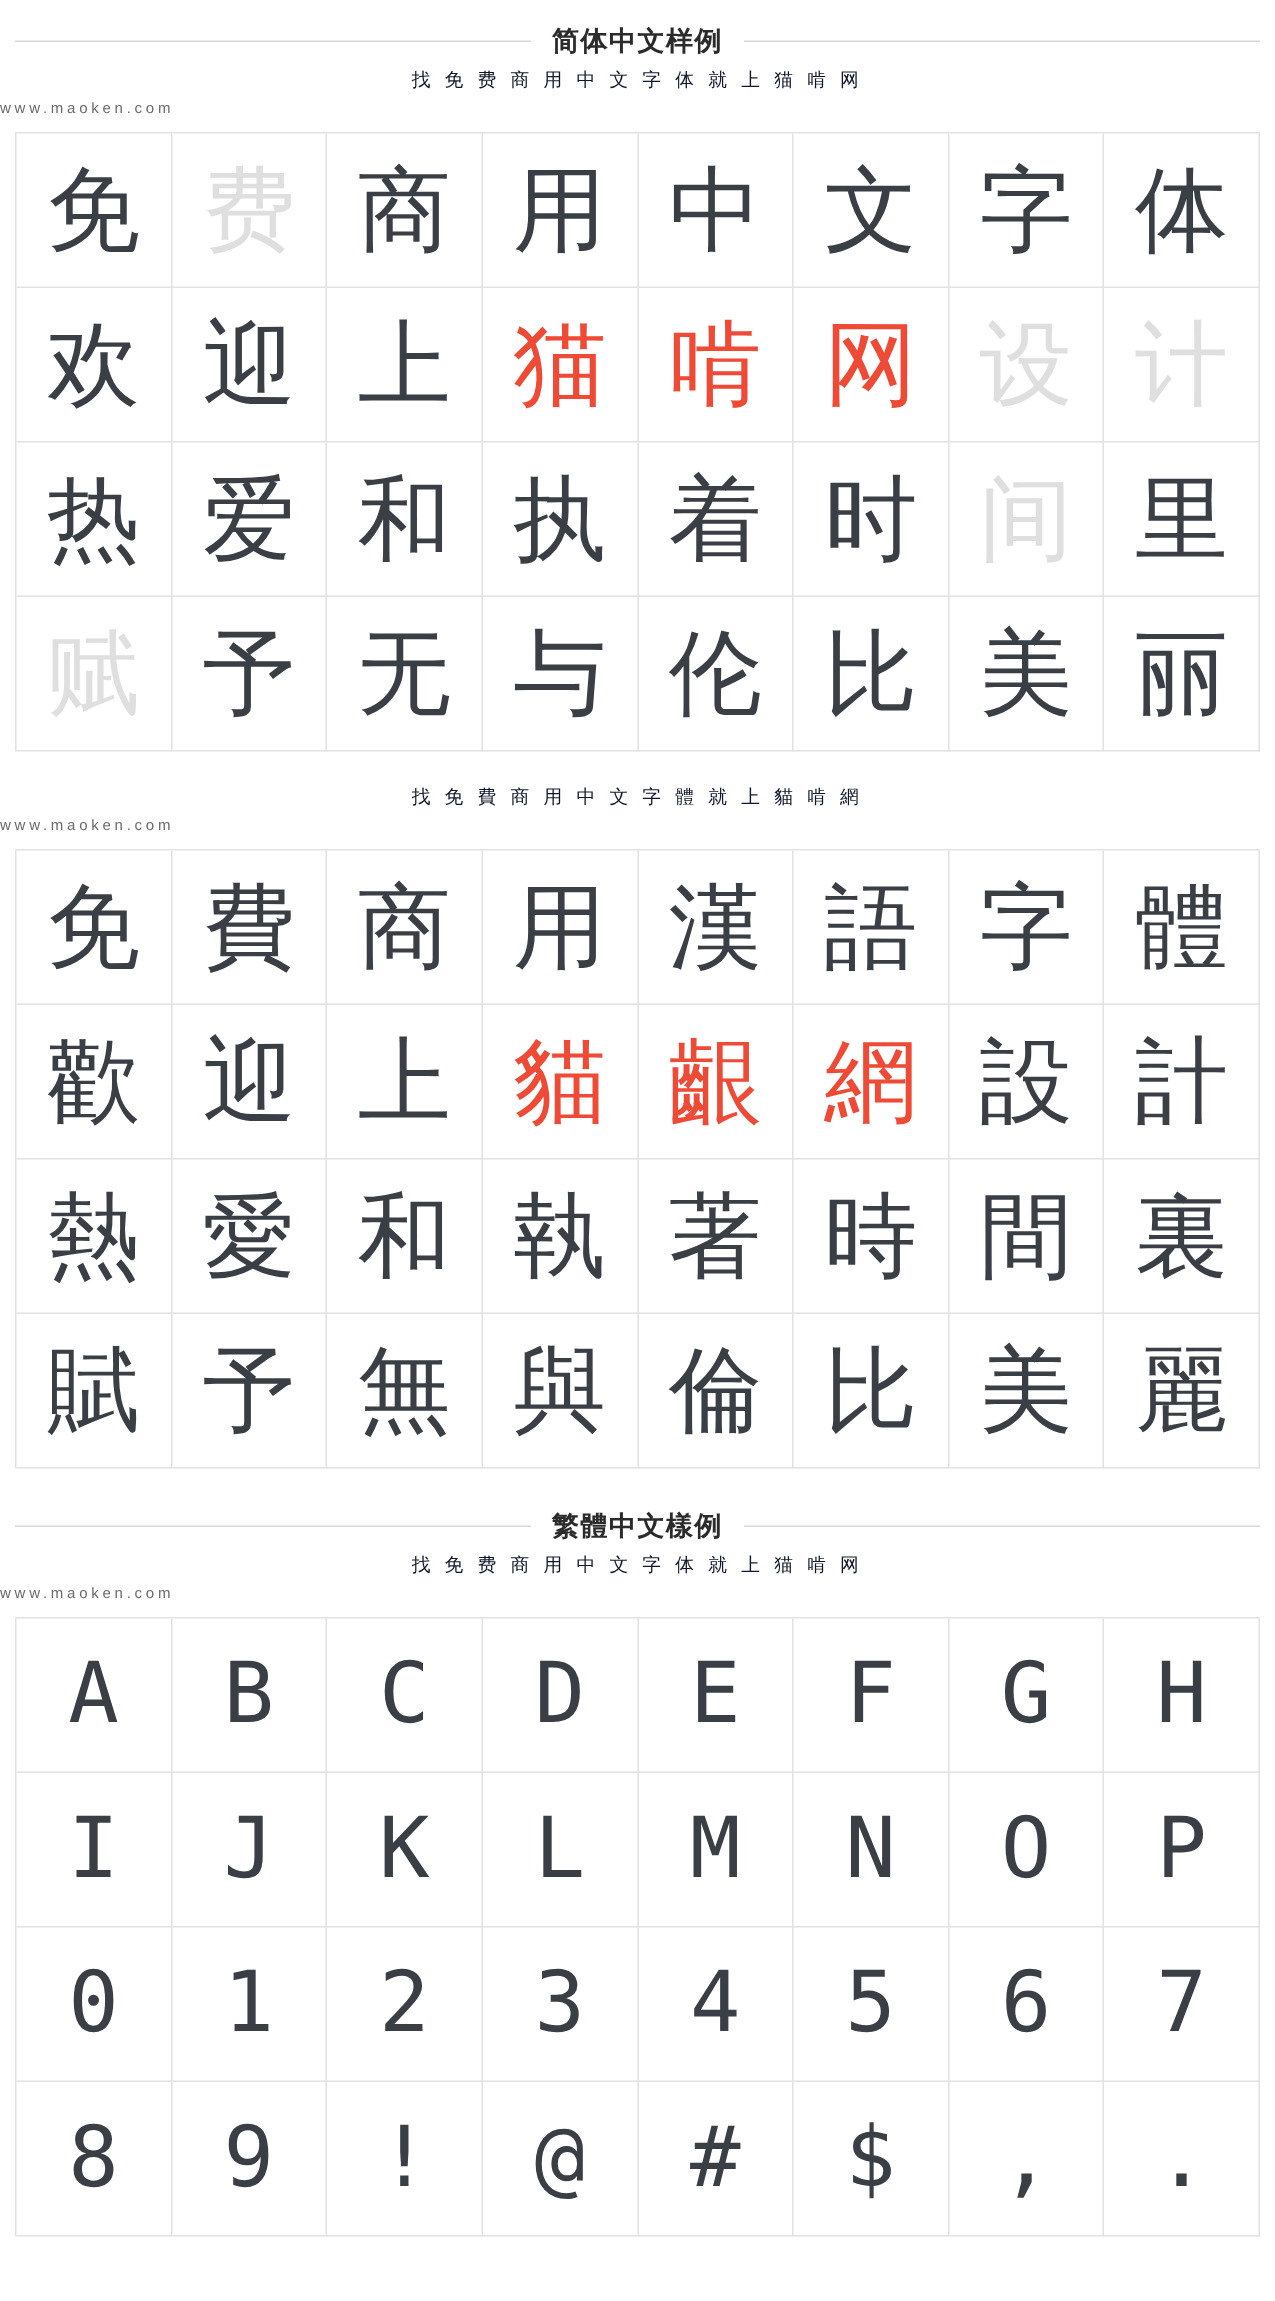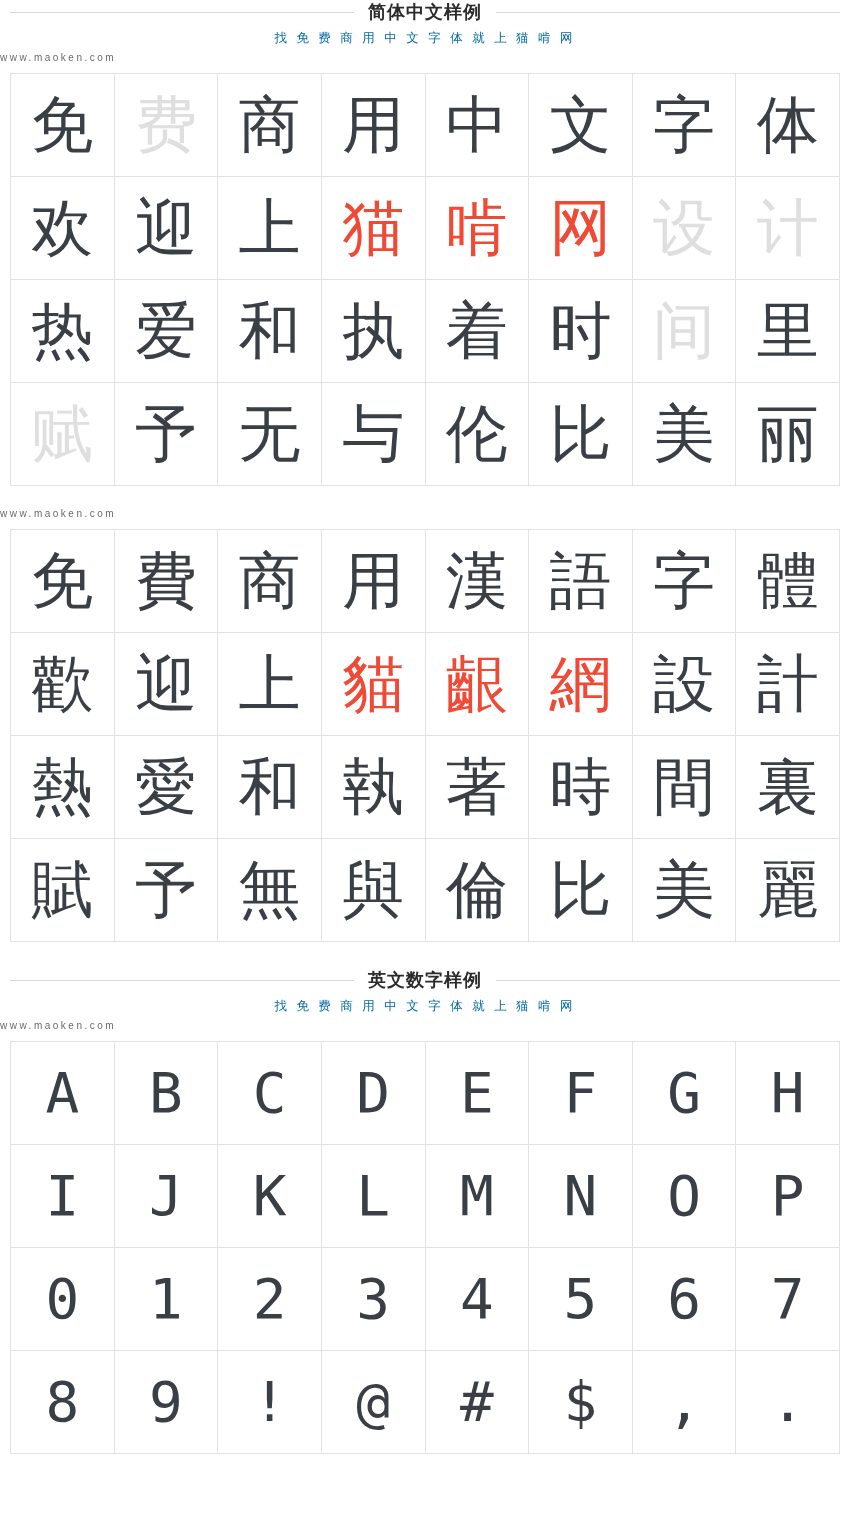--- a/index.html
+++ b/index.html
@@ -10,20 +10,21 @@
     background: #ffffff;
     font-family: "Liberation Sans", sans-serif;
   }
   body {
     width: 850px;
     min-height: 1534px;
   }
 
   .section {
     width: 850px;
+    margin-top: 15px;
   }
 
   
   .sec-head {
     display: flex;
     align-items: center;
     justify-content: center;
     padding: 0 10px;
     height: 24px;
   }
@@ -38,21 +39,21 @@
     font-size: 18px;
     font-weight: bold;
     color: #2b2b2b;
     letter-spacing: 1px;
     white-space: nowrap;
   }
 
   .sub1 {
     text-align: center;
     font-size: 12.5px;
-    color: #0369a1;
+    color: #0f172a;
     letter-spacing: 3px;
     margin-top: 6px;
   }
   .sub2 {
     text-align: left;
     font-size: 10px;
     color: #6b6b6b;
     letter-spacing: 2.5px;
     margin-top: 5px;
   }
@@ -134,20 +135,21 @@
         <div class="cell">予</div>
         <div class="cell">无</div>
         <div class="cell">与</div>
         <div class="cell">伦</div>
         <div class="cell">比</div>
         <div class="cell">美</div>
         <div class="cell">丽</div>
       </div>
     </div>
     <div class="section sec-gap-top">
+      <div class="sub1">找 免 費 商 用 中 文 字 體 就 上 貓 啃 網</div>
       <div class="sub2">www.maoken.com</div>
       <div class="grid">
         <div class="cell">免</div>
         <div class="cell">費</div>
         <div class="cell">商</div>
         <div class="cell">用</div>
         <div class="cell">漢</div>
         <div class="cell">語</div>
         <div class="cell">字</div>
         <div class="cell">體</div>
@@ -173,21 +175,21 @@
         <div class="cell">與</div>
         <div class="cell">倫</div>
         <div class="cell">比</div>
         <div class="cell">美</div>
         <div class="cell">麗</div>
       </div>
     </div>
     <div class="section sec-gap-top2">
       <div class="sec-head">
         <div class="rule"></div>
-        <div class="title">英文数字样例</div>
+        <div class="title">繁體中文樣例</div>
         <div class="rule"></div>
       </div>
       <div class="sub1">找 免 费 商 用 中 文 字 体 就 上 猫 啃 网</div>
       <div class="sub2">www.maoken.com</div>
       <div class="grid latin">
         <div class="cell">A</div>
         <div class="cell">B</div>
         <div class="cell">C</div>
         <div class="cell">D</div>
         <div class="cell">E</div>

